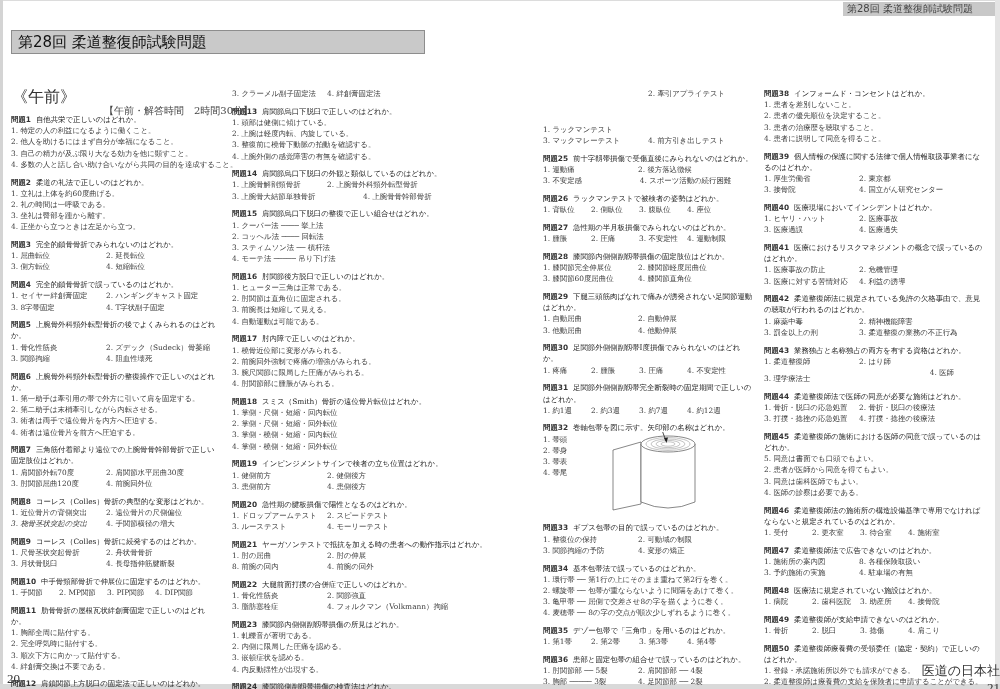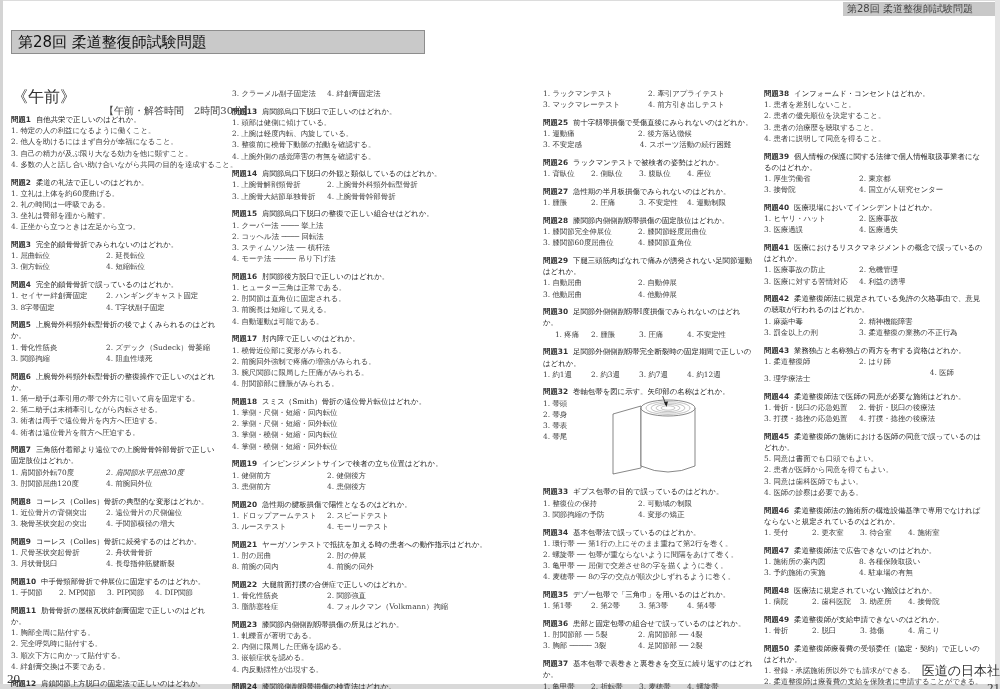--- a/index.html
+++ b/index.html
@@ -113,35 +113,35 @@
         <div class="q-head"><span class="q-num">問題6</span><span>上腕骨外科頸外転型骨折の整復操作で正しいのはどれか。</span></div>
         <span class="opt">1. 第一助手は牽引用の帯で外方に引いて肩を固定する。</span>
         <span class="opt">2. 第二助手は末梢牽引しながら内転させる。</span>
         <span class="opt">3. 術者は両手で遠位骨片を内方へ圧迫する。</span>
         <span class="opt">4. 術者は遠位骨片を前方へ圧迫する。</span>
       </div>
       <div class="q">
         <div class="q-head"><span class="q-num">問題7</span><span>三角筋付着部より遠位での上腕骨骨幹部骨折で正しい固定肢位はどれか。</span></div>
         <div class="opt-row">
           <span class="cell" style="width: 95px;">1. 肩関節外転70度</span>
-          <span class="cell" style="width: 95px; font-style: italic;">2. 肩関節水平屈曲30度</span>
+          <span class="cell" style="width: 95px;">2. 肩関節水平屈曲30度</span>
         </div>
         <div class="opt-row">
           <span class="cell" style="width: 95px;">3. 肘関節屈曲120度</span>
           <span class="cell" style="width: 95px;">4. 前腕回外位</span>
         </div>
       </div>
       <div class="q">
         <div class="q-head"><span class="q-num">問題8</span><span>コーレス（Colles）骨折の典型的な変形はどれか。</span></div>
         <div class="opt-row">
           <span class="cell" style="width: 95px;">1. 近位骨片の背側突出</span>
           <span class="cell" style="width: 95px;">2. 遠位骨片の尺側偏位</span>
         </div>
         <div class="opt-row">
-          <span class="cell" style="width: 95px;">3. 桡骨茎状突起の突出</span>
+          <span class="cell" style="width: 95px; font-style: italic;">3. 桡骨茎状突起の突出</span>
           <span class="cell" style="width: 95px;">4. 手関節横径の増大</span>
         </div>
       </div>
       <div class="q">
         <div class="q-head"><span class="q-num">問題9</span><span>コーレス（Colles）骨折に続発するのはどれか。</span></div>
         <div class="opt-row">
           <span class="cell" style="width: 95px;">1. 尺骨茎状突起骨折</span>
           <span class="cell" style="width: 95px;">2. 舟状骨骨折</span>
         </div>
         <div class="opt-row">
@@ -184,21 +184,21 @@
         <span class="opt">4. 上腕外側の感覚障害の有無を確認する。</span>
       </div>
       <div class="q">
         <div class="q-head"><span class="q-num">問題14</span><span>肩関節烏口下脱臼の外観と類似しているのはどれか。</span></div>
         <div class="opt-row">
           <span class="cell" style="width: 95px;">1. 上腕骨解剖頸骨折</span>
           <span class="cell" style="width: 95px;">2. 上腕骨外科頸外転型骨折</span>
         </div>
         <div class="opt-row">
           <span class="cell" style="width: 95px;">3. 上腕骨大結節単独骨折</span>
-          <span class="cell" style="width: 95px;">4. 上腕骨骨幹部骨折</span>
+          <span class="cell" style="width: 95px; margin-left: 36px;">4. 上腕骨骨幹部骨折</span>
         </div>
       </div>
       <div class="q">
         <div class="q-head"><span class="q-num">問題15</span><span>肩関節烏口下脱臼の整復で正しい組合せはどれか。</span></div>
         <span class="opt">1. クーパー法 ──── 挙上法</span>
         <span class="opt">2. コッヘル法 ──── 回転法</span>
         <span class="opt">3. スティムソン法 ── 槓杆法</span>
         <span class="opt">4. モーテ法 ───── 吊り下げ法</span>
       </div>
       <div class="q">
@@ -273,21 +273,21 @@
         <span class="opt">3. 嵌頓症状を認める。</span>
         <span class="opt">4. 内反動揺性が出現する。</span>
       </div>
       <div class="q">
         <div class="q-head"><span class="q-num">問題24</span><span>膝関節側副靱帯損傷の検査法はどれか。</span></div>
       </div>
     </div>
   <div class="col col3">
       <div class="q">
         <div class="opt-row">
-          <span class="cell" style="width: 115px;">1. ラックマンテスト</span>
+          <span class="cell" style="width: 115px; margin-top: 36px;">1. ラックマンテスト</span>
           <span class="cell" style="width: 115px;">2. 牽引アプライテスト</span>
         </div>
         <div class="opt-row">
           <span class="cell" style="width: 115px;">3. マックマレーテスト</span>
           <span class="cell" style="width: 115px;">4. 前方引き出しテスト</span>
         </div>
       </div>
       <div class="q">
         <div class="q-head"><span class="q-num">問題25</span><span>前十字靱帯損傷で受傷直後にみられないのはどれか。</span></div>
         <div class="opt-row">
@@ -335,21 +335,21 @@
           <span class="cell" style="width: 95px;">2. 自動伸展</span>
         </div>
         <div class="opt-row">
           <span class="cell" style="width: 95px;">3. 他動屈曲</span>
           <span class="cell" style="width: 95px;">4. 他動伸展</span>
         </div>
       </div>
       <div class="q">
         <div class="q-head"><span class="q-num">問題30</span><span>足関節外側側副靱帯Ⅰ度損傷でみられないのはどれか。</span></div>
         <div class="opt-row">
-          <span class="cell" style="width: 48px; text-align: center;">1. 疼痛</span>
+          <span class="cell" style="width: 48px;">1. 疼痛</span>
           <span class="cell" style="width: 48px;">2. 腫脹</span>
           <span class="cell" style="width: 48px;">3. 圧痛</span>
           <span class="cell" style="width: 48px;">4. 不安定性</span>
         </div>
       </div>
       <div class="q">
         <div class="q-head"><span class="q-num">問題31</span><span>足関節外側側副靱帯完全断裂時の固定期間で正しいのはどれか。</span></div>
         <div class="opt-row">
           <span class="cell" style="width: 48px;">1. 約1週</span>
           <span class="cell" style="width: 48px;">2. 約3週</span>

